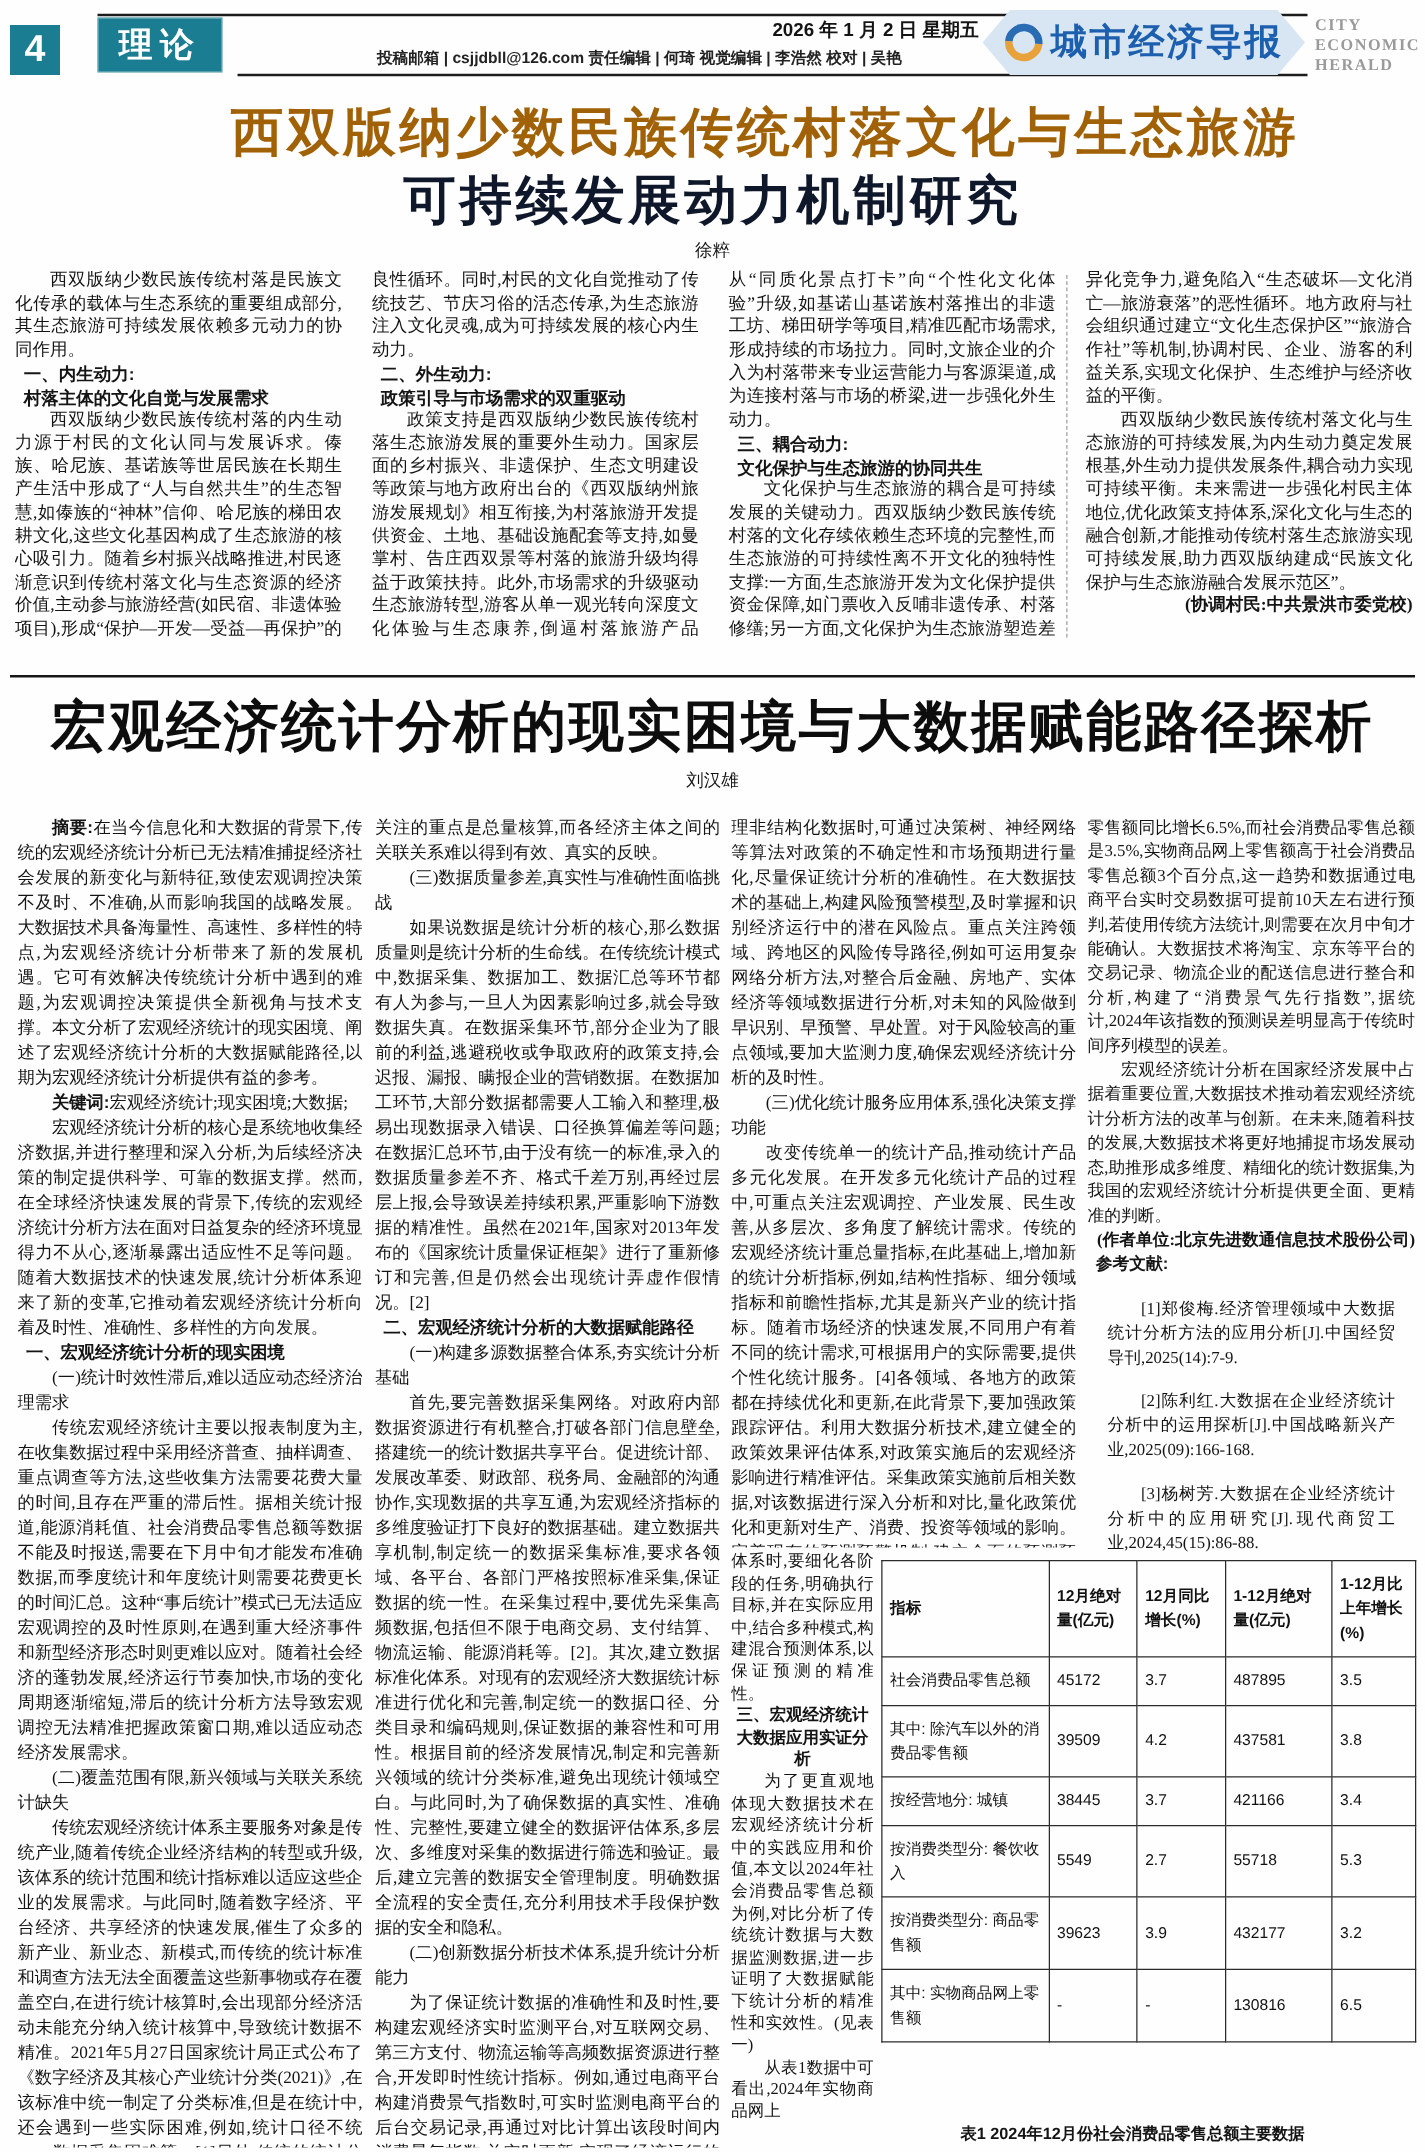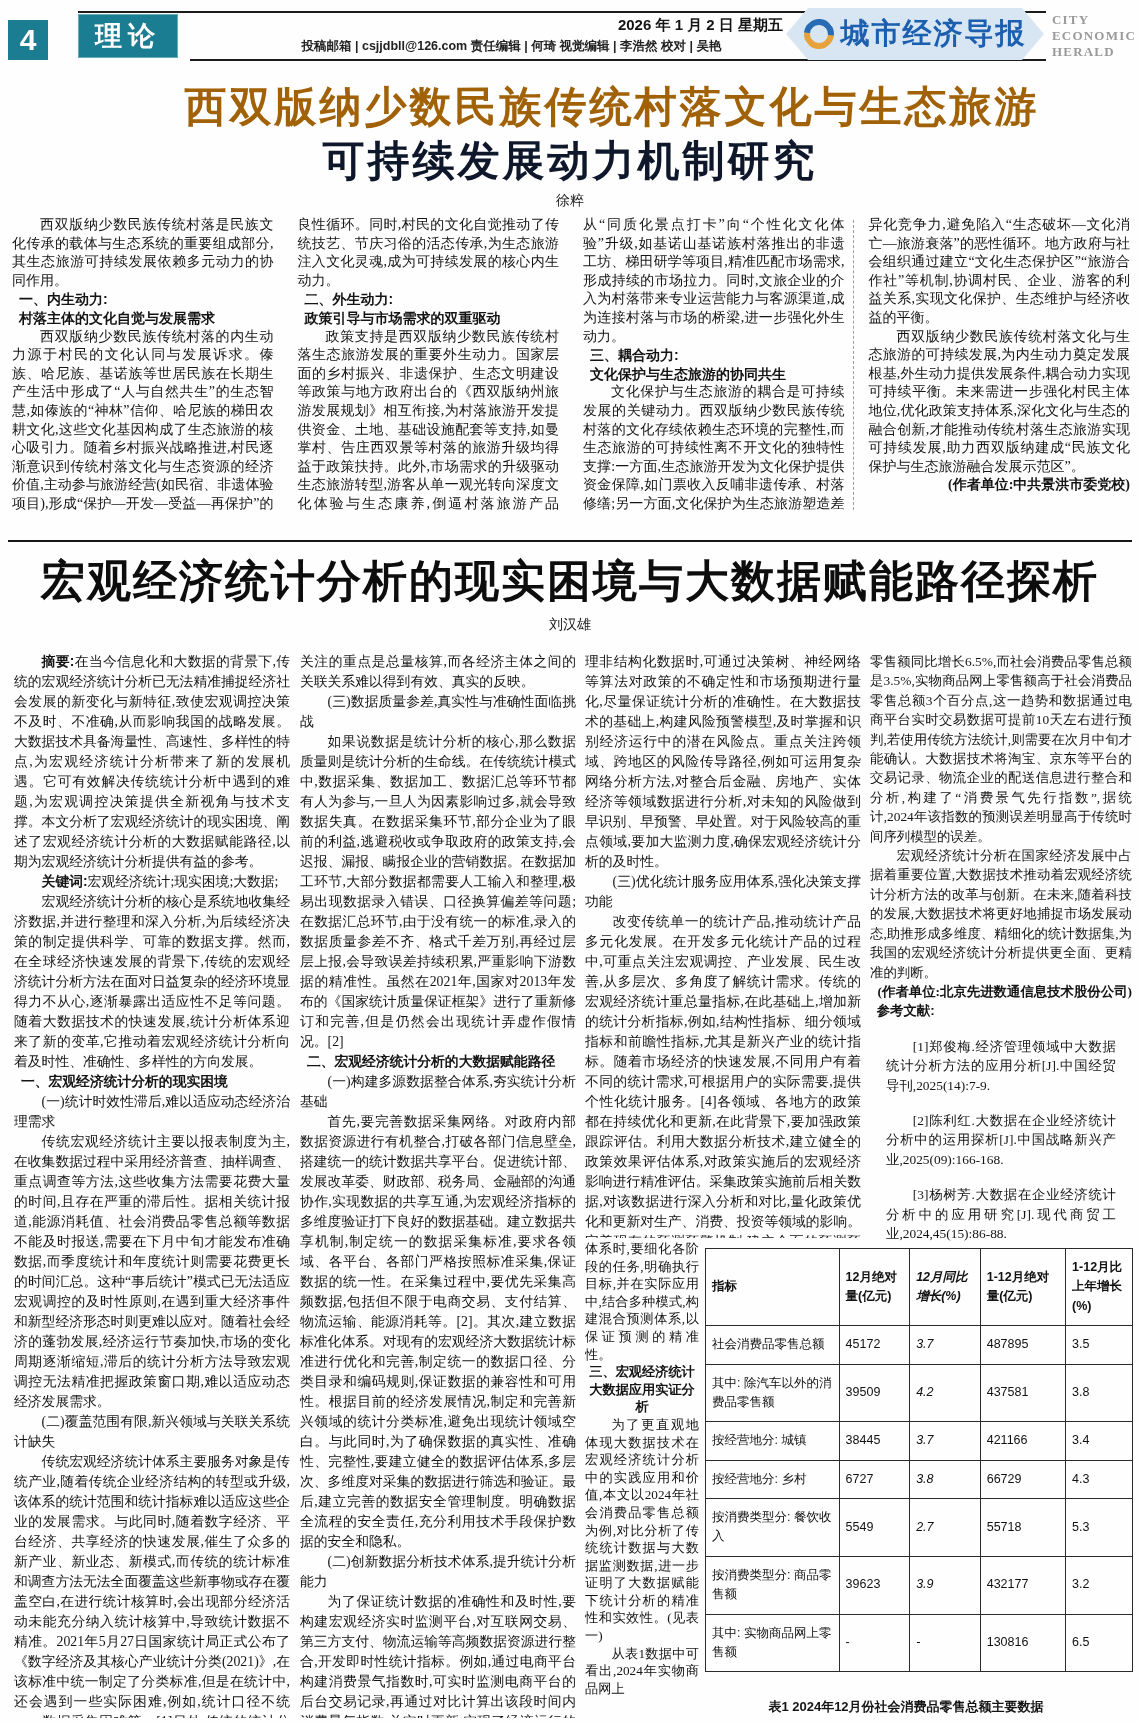--- a/index.html
+++ b/index.html
@@ -53,21 +53,21 @@
   .it-sub{margin:0;text-indent:2em;}
   .it-byline{margin:0;font-weight:bold;text-align:right;text-indent:0;}
   .it-ref{margin:16px;text-indent:2em;}
   .it-lead{font-weight:bold;font-family:"Liberation Sans",sans-serif;}
   .a2c3n .it-h{text-align:center;text-indent:0;}
   
   .t1{position:absolute;left:705px;top:1248px;width:428px;border-collapse:collapse;
       font-family:"Liberation Sans",sans-serif;font-size:12.5px;color:#111;table-layout:fixed;}
   .t1 th,.t1 td{border:1.5px solid #2b2b2b;padding:9px 6px;text-align:left;vertical-align:middle;line-height:1.55;}
   .t1 th{font-weight:bold;}
-  .t1 .c0{width:33%;}.t1 .c1{width:16%;}.t1 .c2{width:16%;font-style:italic;}.t1 .c3{width:20%;}.t1 .c4{width:15%;}
+  .t1 .c0{width:33%;}.t1 .c1{width:16%;}.t1 .c2{width:16%;}.t1 .c3{width:20%;}.t1 .c4{width:15%;}
   .t1-caption{position:absolute;left:676px;top:1698px;width:460px;text-align:center;
       font:bold 13px "Liberation Sans",sans-serif;}
 </style>
 </head>
 <body>
 
 <div class="page">
 
   <div class="hline-top"></div>
   <div class="pagenum">4</div>
@@ -93,21 +93,21 @@
       <div class="it-h">一、内生动力:</div>
       <div class="it-h">村落主体的文化自觉与发展需求</div>
       <div class="it-p">西双版纳少数民族传统村落的内生动力源于村民的文化认同与发展诉求。傣族、哈尼族、基诺族等世居民族在长期生产生活中形成了“人与自然共生”的生态智慧,如傣族的“神林”信仰、哈尼族的梯田农耕文化,这些文化基因构成了生态旅游的核心吸引力。随着乡村振兴战略推进,村民逐渐意识到传统村落文化与生态资源的经济价值,主动参与旅游经营(如民宿、非遗体验项目),形成“保护—开发—受益—再保护”的良性循环。同时,村民的文化自觉推动了传统技艺、节庆习俗的活态传承,为生态旅游注入文化灵魂,成为可持续发展的核心内生动力。</div>
       <div class="it-h">二、外生动力:</div>
       <div class="it-h">政策引导与市场需求的双重驱动</div>
       <div class="it-p">政策支持是西双版纳少数民族传统村落生态旅游发展的重要外生动力。国家层面的乡村振兴、非遗保护、生态文明建设等政策与地方政府出台的《西双版纳州旅游发展规划》相互衔接,为村落旅游开发提供资金、土地、基础设施配套等支持,如曼掌村、告庄西双景等村落的旅游升级均得益于政策扶持。此外,市场需求的升级驱动生态旅游转型,游客从单一观光转向深度文化体验与生态康养,倒逼村落旅游产品从“同质化景点打卡”向“个性化文化体验”升级,如基诺山基诺族村落推出的非遗工坊、梯田研学等项目,精准匹配市场需求,形成持续的市场拉力。同时,文旅企业的介入为村落带来专业运营能力与客源渠道,成为连接村落与市场的桥梁,进一步强化外生动力。</div>
       <div class="it-h">三、耦合动力:</div>
       <div class="it-h">文化保护与生态旅游的协同共生</div>
       <div class="it-p">文化保护与生态旅游的耦合是可持续发展的关键动力。西双版纳少数民族传统村落的文化存续依赖生态环境的完整性,而生态旅游的可持续性离不开文化的独特性支撑:一方面,生态旅游开发为文化保护提供资金保障,如门票收入反哺非遗传承、村落修缮;另一方面,文化保护为生态旅游塑造差异化竞争力,避免陷入“生态破坏—文化消亡—旅游衰落”的恶性循环。地方政府与社会组织通过建立“文化生态保护区”“旅游合作社”等机制,协调村民、企业、游客的利益关系,实现文化保护、生态维护与经济收益的平衡。</div>
       <div class="it-p">西双版纳少数民族传统村落文化与生态旅游的可持续发展,为内生动力奠定发展根基,外生动力提供发展条件,耦合动力实现可持续平衡。未来需进一步强化村民主体地位,优化政策支持体系,深化文化与生态的融合创新,才能推动传统村落生态旅游实现可持续发展,助力西双版纳建成“民族文化保护与生态旅游融合发展示范区”。</div>
-      <div class="it-byline">(作者单位:中共景洪市委党校)</div>
+      <div class="it-byline">(协调村民:中共景洪市委党校)</div>
     </div>
   <div class="a1-rule"></div>
 
   <div class="divider"></div>
 
   <div class="a2-title">宏观经济统计分析的现实困境与大数据赋能路径探析</div>
   <div class="a2-author">刘汉雄</div>
   <div class="a2col a2c1">
       <div class="it-p"><span class="it-lead">摘要:</span>在当今信息化和大数据的背景下,传统的宏观经济统计分析已无法精准捕捉经济社会发展的新变化与新特征,致使宏观调控决策不及时、不准确,从而影响我国的战略发展。大数据技术具备海量性、高速性、多样性的特点,为宏观经济统计分析带来了新的发展机遇。它可有效解决传统统计分析中遇到的难题,为宏观调控决策提供全新视角与技术支撑。本文分析了宏观经济统计的现实困境、阐述了宏观经济统计分析的大数据赋能路径,以期为宏观经济统计分析提供有益的参考。</div>
       <div class="it-p"><span class="it-lead">关键词:</span>宏观经济统计;现实困境;大数据;</div>
@@ -176,27 +176,20 @@
           <td class="c4">3.8</td>
         </tr>
         <tr>
           <td class="c0">按经营地分: 城镇</td>
           <td class="c1">38445</td>
           <td class="c2">3.7</td>
           <td class="c3">421166</td>
           <td class="c4">3.4</td>
         </tr>
         <tr>
-          <td class="c0">按经营地分: 乡村</td>
-          <td class="c1">6727</td>
-          <td class="c2">3.8</td>
-          <td class="c3">66729</td>
-          <td class="c4">4.3</td>
-        </tr>
-        <tr>
           <td class="c0">按消费类型分: 餐饮收入</td>
           <td class="c1">5549</td>
           <td class="c2">2.7</td>
           <td class="c3">55718</td>
           <td class="c4">5.3</td>
         </tr>
         <tr>
           <td class="c0">按消费类型分: 商品零售额</td>
           <td class="c1">39623</td>
           <td class="c2">3.9</td>

